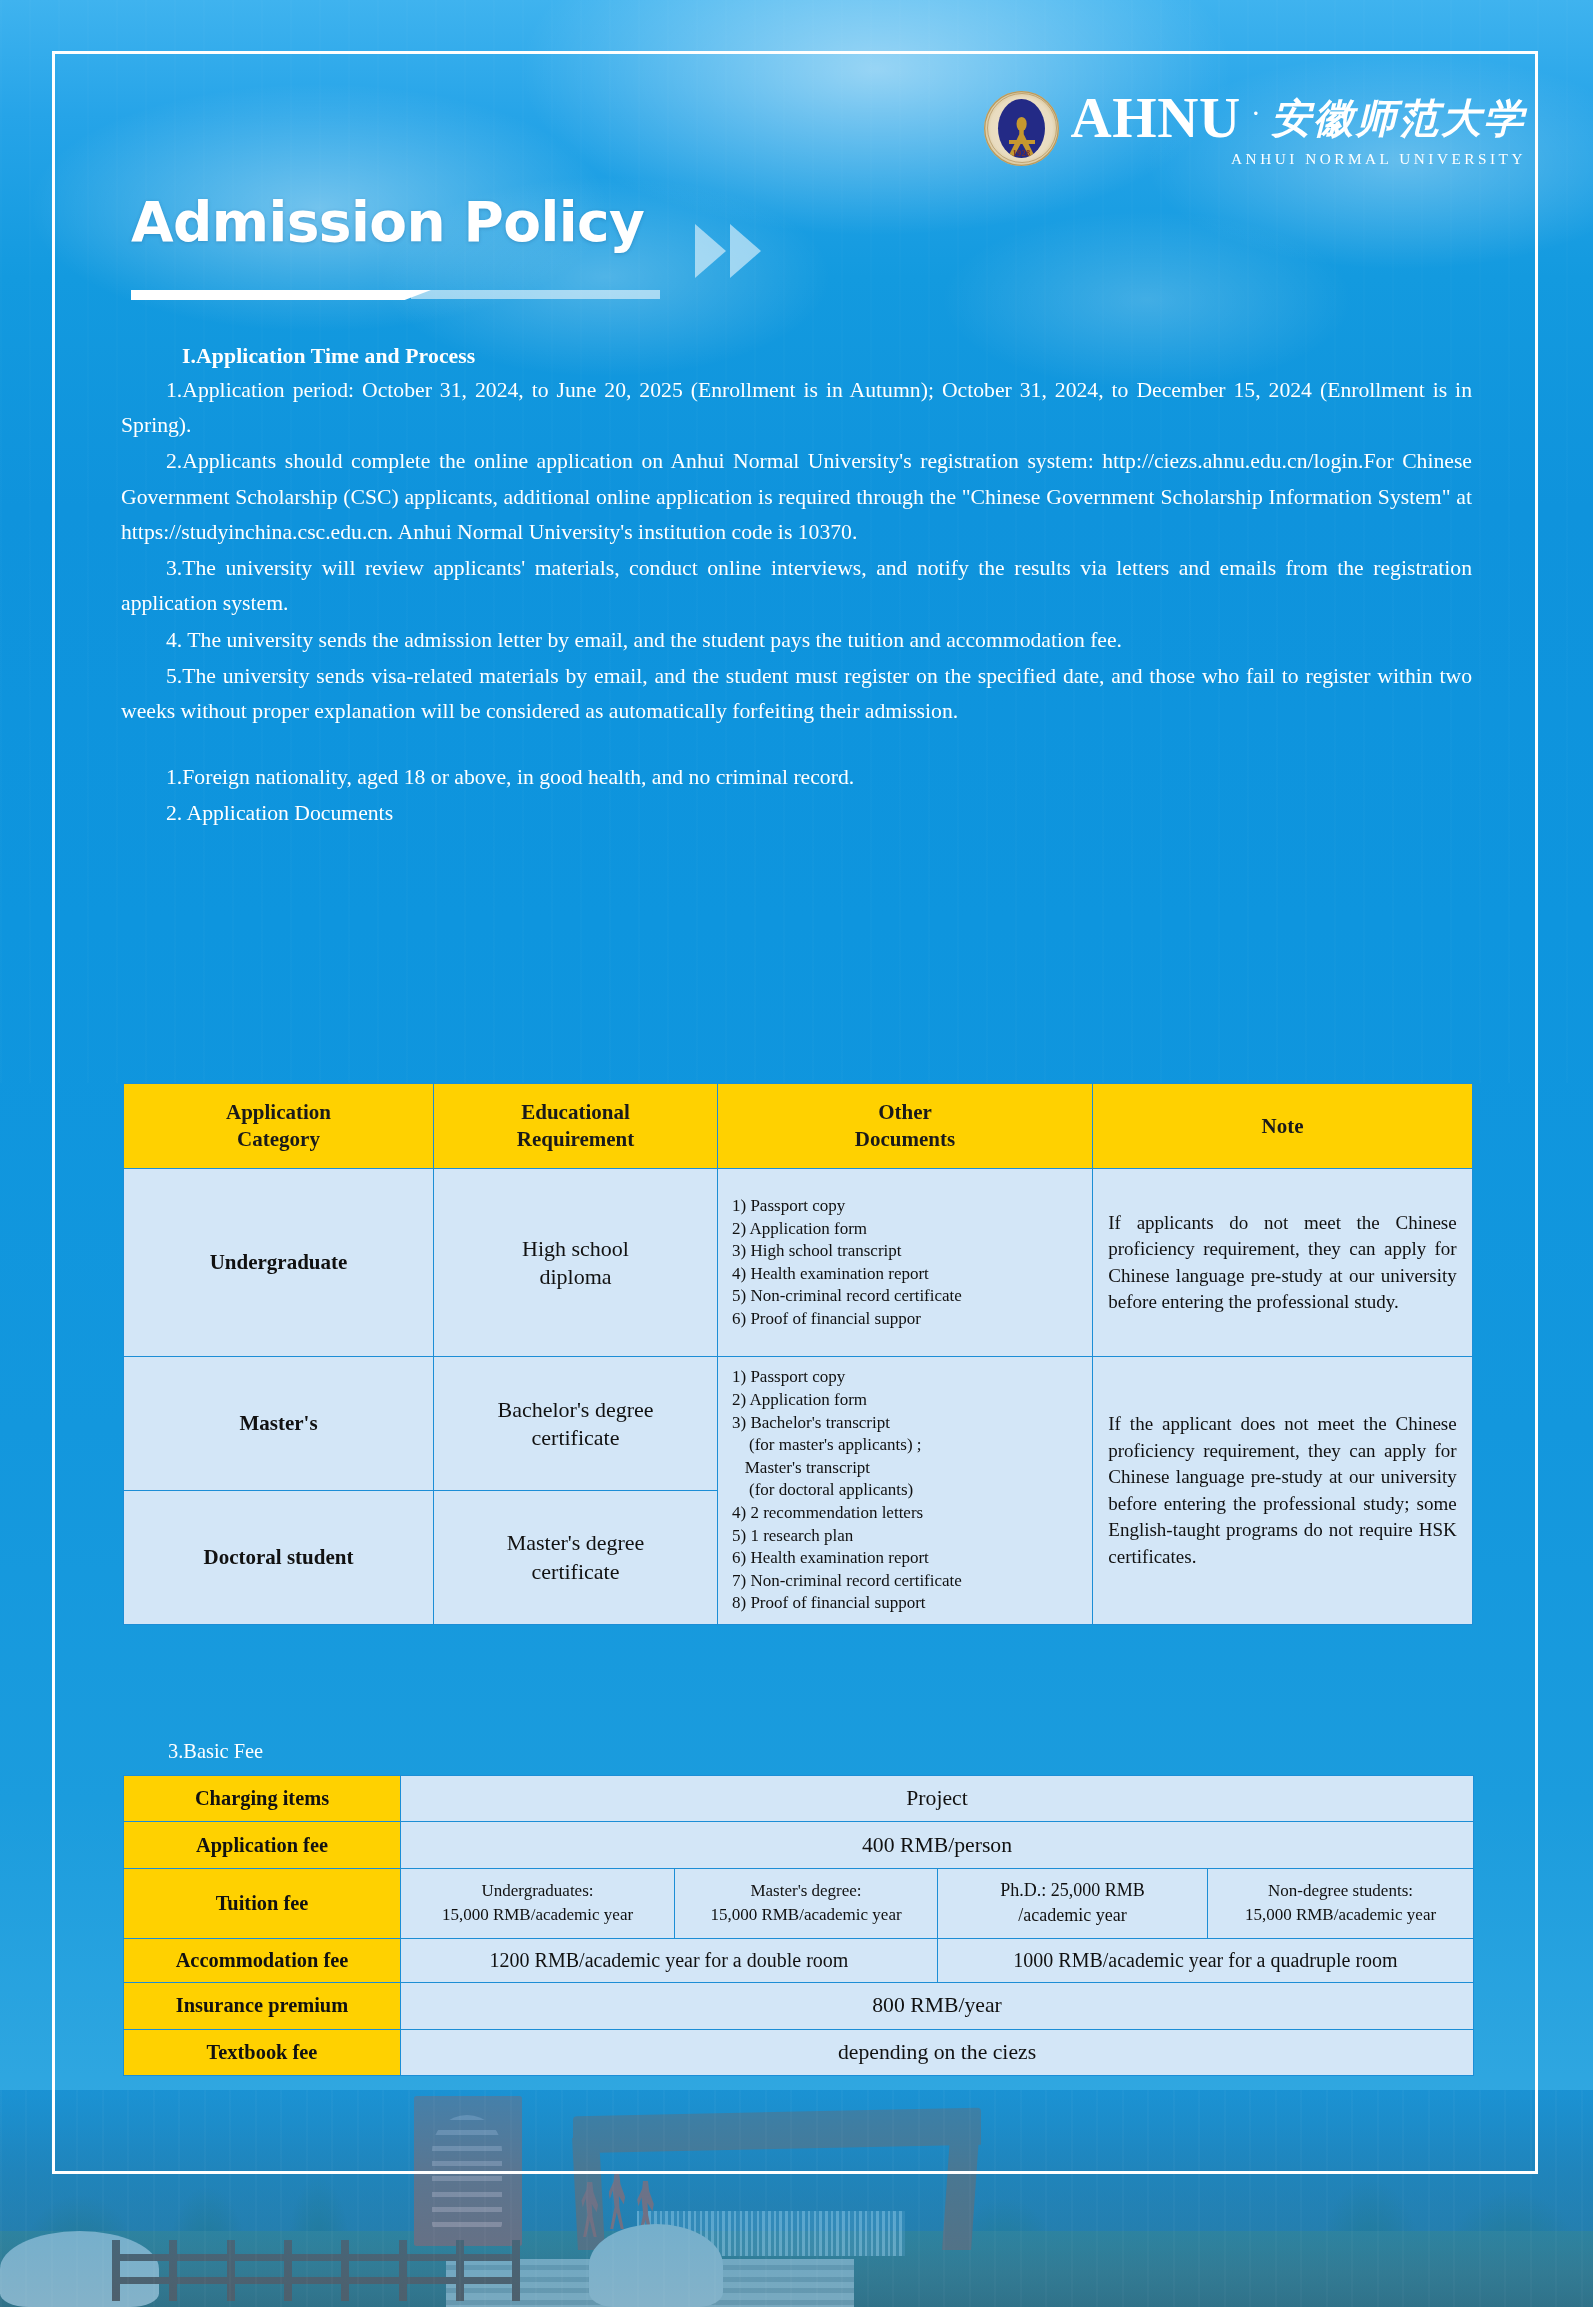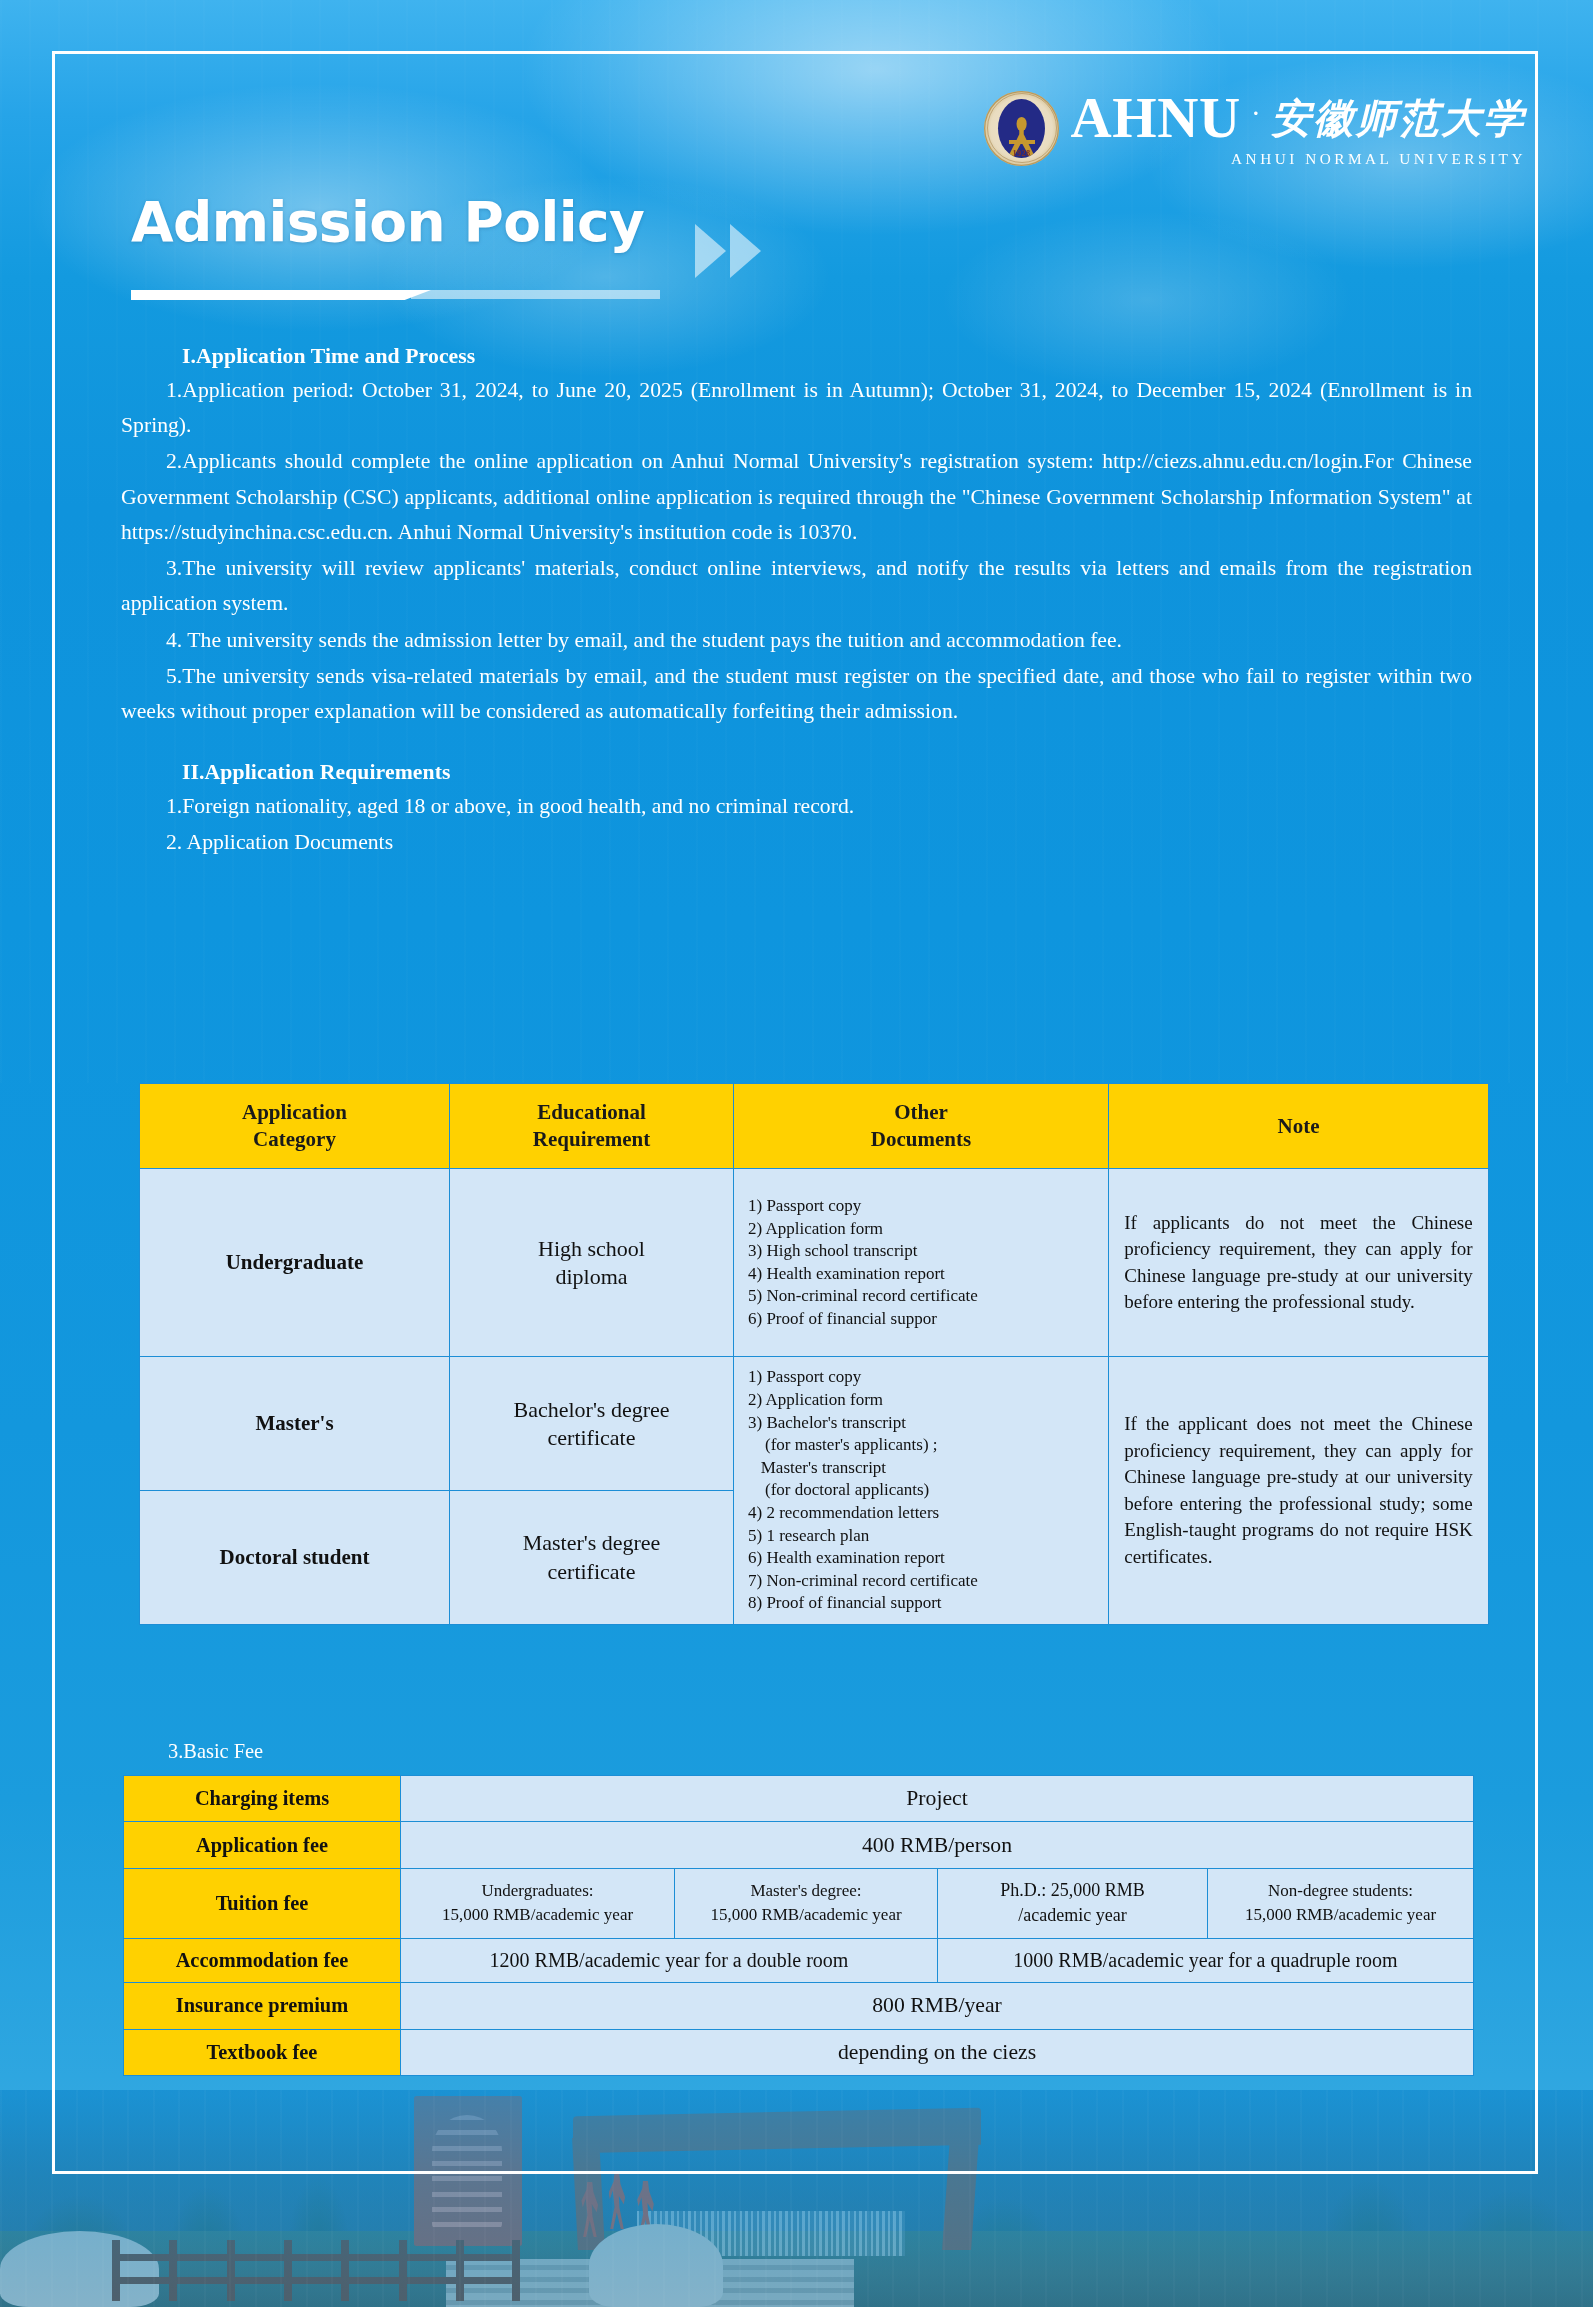--- a/index.html
+++ b/index.html
@@ -93,21 +93,21 @@
 
   
   .content{position:absolute;left:121px;top:344px;width:1351px;color:#ffffff;}
   .h2{font-weight:bold;font-size:21.7px;margin:0 0 3.8px 61px;letter-spacing:0.1px;}
   .p{font-size:21.7px;line-height:1.62;margin:0 0 1.3px 0;text-indent:45px;text-align:justify;}
   .p.nojust{text-align:left;}
   .gap{height:29px;}
 
   
   table{border-collapse:collapse;table-layout:fixed;}
-  .tbl-docs{position:absolute;left:139px;top:1083px;width:1350px;}
+  .tbl-docs{position:absolute;left:123px;top:1083px;width:1350px;}
   .tbl-docs th,.tbl-docs td{border:1.9px solid #1c8ed6;}
   .tbl-docs th{background:#ffd100;color:#1a1a1a;font-weight:bold;font-size:21px;line-height:1.28;
                text-align:center;padding:15.3px 3.8px;}
   .tbl-docs td{background:#d3e6f7;color:#111;vertical-align:middle;}
   .cat{font-weight:bold;font-size:21px;text-align:center;}
   .req{font-size:22px;text-align:center;line-height:1.28;}
   .docs{font-size:17px;line-height:1.33;padding:9px 6.4px 9px 14px;}
   .note{font-size:19px;line-height:1.40;padding:11.5px 15.3px;text-align:justify;}
 
   .sub3{position:absolute;left:123px;top:1740px;color:#fff;font-size:20.4px;text-indent:45px;width:574px;}
@@ -196,21 +196,20 @@
   </div>
 
 <div class="content">
   <div class="h2">I.Application Time and Process</div>
   <p class="p">1.Application period: October 31, 2024, to June 20, 2025 (Enrollment is in Autumn); October 31, 2024, to December 15, 2024 (Enrollment is in Spring).</p>
   <p class="p">2.Applicants should complete the online application on Anhui Normal University's registration system: http://ciezs.ahnu.edu.cn/login.For Chinese Government Scholarship (CSC) applicants, additional online application is required through the "Chinese Government Scholarship Information System" at https://studyinchina.csc.edu.cn. Anhui Normal University's institution code is 10370.</p>
   <p class="p">3.The university will review applicants' materials, conduct online interviews, and notify the results via letters and emails from the registration application system.</p>
   <p class="p">4. The university sends the admission letter by email, and the student pays the tuition and accommodation fee.</p>
   <p class="p">5.The university sends visa-related materials by email, and the student must register on the specified date, and those who fail to register within two weeks without proper explanation will be considered as automatically forfeiting their admission.</p>
   <div class="gap"></div>
-  <div class="h2">II.Application Requirements</div>
   <p class="p nojust">1.Foreign nationality, aged 18 or above, in good health, and no criminal record.</p>
   <p class="p nojust">2. Application Documents</p>
 </div>
 
 <table class="tbl-docs">
   <colgroup>
       <col style="width:310px">
       <col style="width:284px">
       <col style="width:375px">
       <col style="width:380px">

